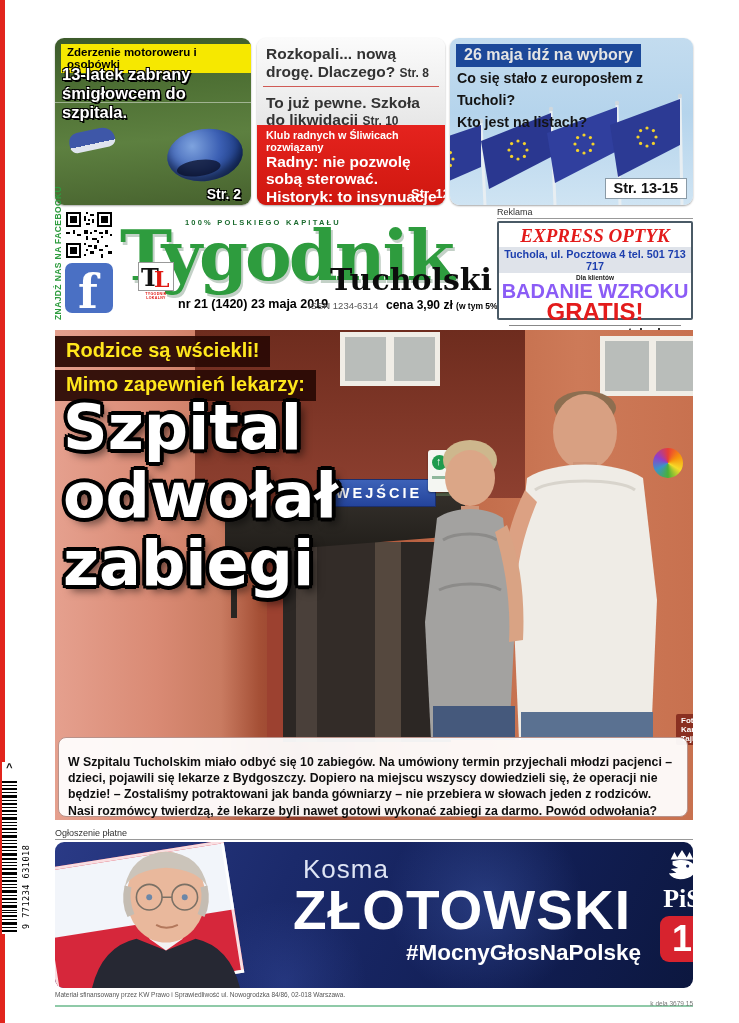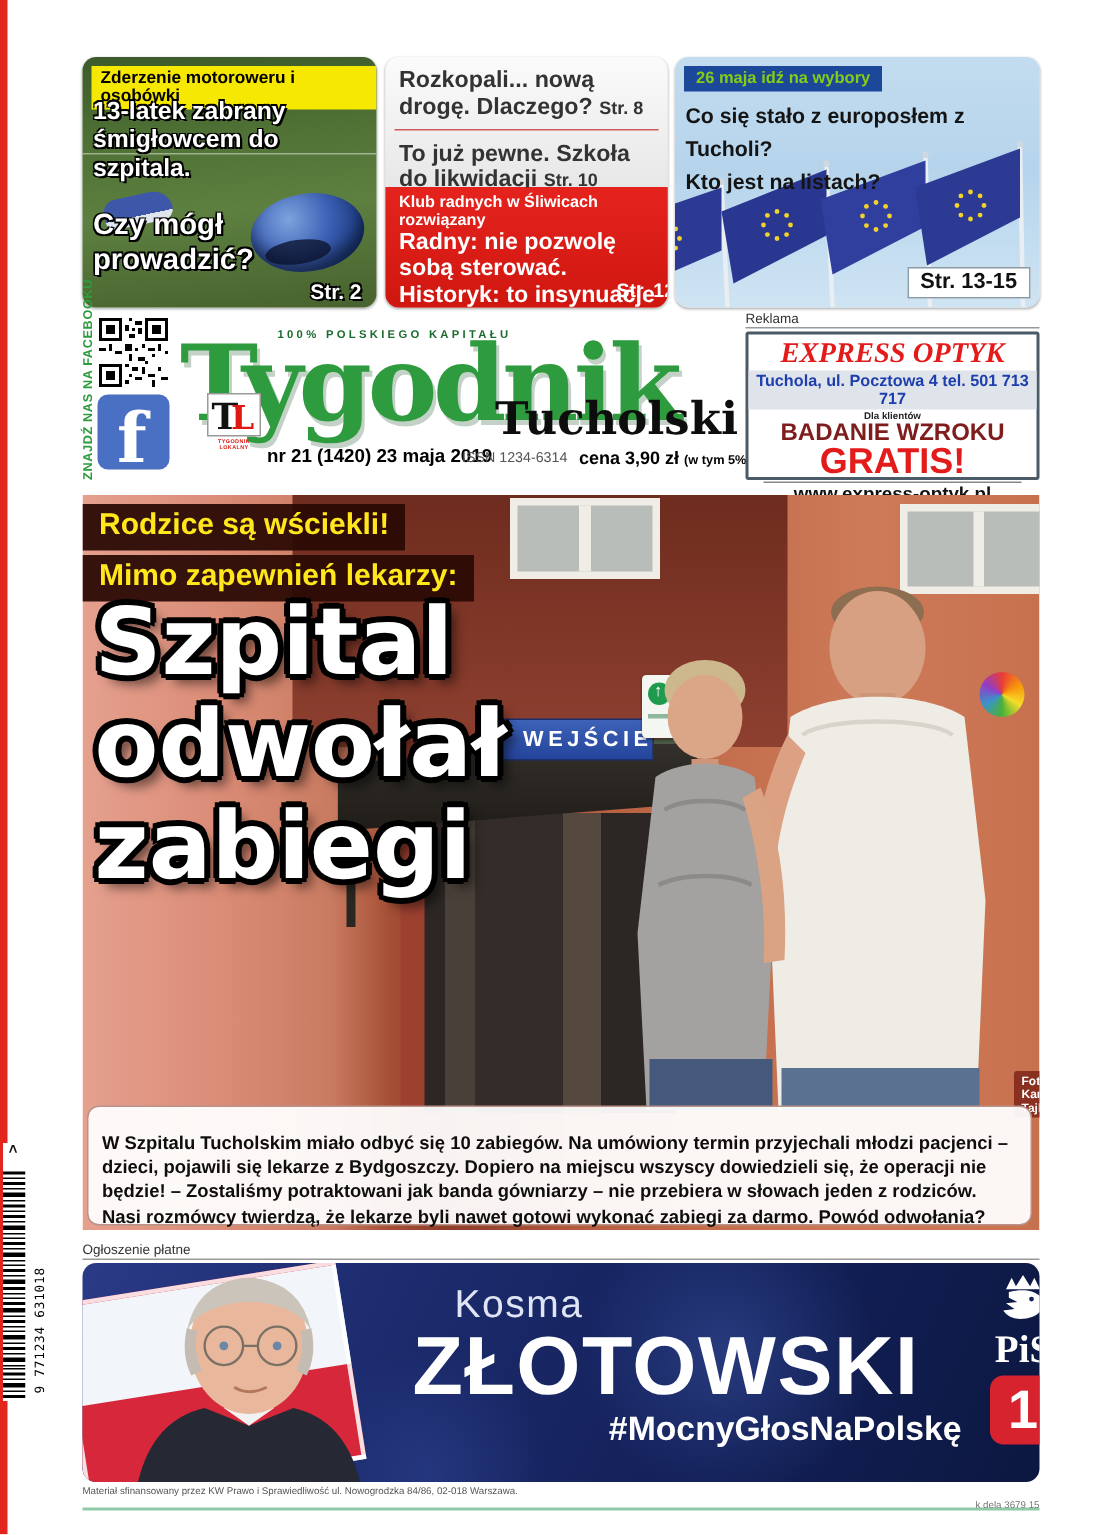--- a/index.html
+++ b/index.html
@@ -35,22 +35,22 @@
   .t2 .itm{padding:7px 9px 5px;font-weight:bold;font-size:15.5px;line-height:1.15;color:#333;}
   .t2 .itm .sref{font-size:12px;}
   .t2 .div{height:1px;margin:0 6px;background:#d05a55;}
   .t2 .red{position:absolute;left:0;bottom:0;width:203px;height:80px;
       background:linear-gradient(180deg,#e5231e,#cf170f);color:#fff;padding:4px 9px 0;box-sizing:border-box;}
   .t2 .rk{font-weight:bold;font-size:10.8px;}
   .t2 .rl{font-weight:bold;font-size:15.5px;line-height:1.12;}
   .t2 .rref{position:absolute;right:10px;bottom:4px;font-weight:bold;font-size:13px;color:#fff;}
 
   .t3{left:450px;width:243px;background:linear-gradient(180deg,#c3dcef 0%,#b5d4ec 45%,#cfe4f3 100%);}
-  .t3 .kicker{position:absolute;left:6px;top:6px;background:var(--label-blue,#1c4899);color:#84cc16;
-      font-weight:bold;font-size:11px;padding:2px 8px 3px;}
+  .t3 .kicker{position:absolute;left:6px;top:6px;background:var(--label-blue,#1c4899);color:#e5e5e5;
+      font-weight:bold;font-size:16px;padding:2px 8px 3px;}
   .t3 .lines{position:absolute;left:7px;top:29px;width:230px;font-weight:bold;font-size:14.2px;line-height:1.55;color:#141414;}
   .t3 .ref{position:absolute;right:6px;bottom:6px;background:#fff;border:1px solid #8a9aa6;
       font-weight:bold;font-size:14.5px;padding:1px 8px 2px;color:#111;}
   .t3 svg{position:absolute;left:0;bottom:0;}
 
   
   .fb-vert{left:53px;top:212px;height:108px;writing-mode:vertical-rl;transform:rotate(180deg);
       font-size:8.5px;font-weight:bold;color:var(--brand-green,#2e9c3e);letter-spacing:.4px;white-space:nowrap;}
   .qr{left:66px;top:212px;}
   .fb{left:65px;top:263px;width:48px;height:50px;border-radius:7px;background:#4a70c4;overflow:hidden;}
@@ -70,21 +70,21 @@
   .price .vat{font-size:8.5px;}
 
   .rek-label{left:497px;top:207px;width:196px;font-size:9px;color:#333;border-bottom:1px solid #999;padding-bottom:1px;}
   .adbox{left:497px;top:221px;width:196px;height:99px;background:#fff;border:2px solid #4a5a66;border-radius:2px;
       display:flex;flex-direction:column;align-items:center;box-sizing:border-box;}
   .adbox .nm{font-family:"Liberation Serif",serif;font-style:italic;font-weight:bold;font-size:19px;
       color:var(--optyk-red,#e31b1b);margin-top:2px;}
   .adbox .addr{width:100%;text-align:center;background:#dfe3ea;color:var(--optyk-blue,#1d3fae);
       font-weight:bold;font-size:10.8px;padding:1px 0;}
   .adbox .dk{font-size:6.5px;font-weight:bold;color:#222;margin-top:1px;}
-  .adbox .off{font-size:16px;font-weight:bold;color:#7f1d1d;line-height:1;}
+  .adbox .off{font-size:20px;font-weight:bold;color:#8b5cf6;line-height:1;}
   .adbox .gr{font-size:24px;font-weight:bold;color:var(--optyk-red,#e31b1b);line-height:.95;}
   .adbox .www{font-size:12.5px;font-weight:bold;color:#111;border-top:1px solid #888;width:90%;text-align:center;margin-top:1px;}
 
   
   .photo{left:55px;top:330px;width:638px;height:490px;overflow:hidden;
       background:linear-gradient(90deg,#e5a violet);}
   .photo-bg{position:absolute;inset:0;
       background:linear-gradient(90deg,#e5a08e 0%,#d98a74 16%,#c97b61 26%,#a55036 32%,#8e3c2a 38%,#9a4832 44%,#b55c3e 52%,#c06a48 62%,#cd7a58 82%,#c8714f 100%);}
   .wall-dark{position:absolute;left:140px;top:0;width:330px;height:168px;
       background:linear-gradient(180deg,#6e2c1e,#8e4030);}
@@ -93,21 +93,21 @@
   .w1{left:285px;top:2px;width:100px;height:54px;}
   .w2{left:545px;top:6px;width:105px;height:60px;}
   .canopy{position:absolute;left:170px;top:158px;width:240px;height:66px;background:linear-gradient(180deg,#4c5a44 0 12%,#332f2a 12%,#201d19 100%);
       clip-path:polygon(0 32%,100% 4%,100% 72%,0 100%);}
   .post{position:absolute;width:6px;background:#2a2622;}
   .entr{position:absolute;left:228px;top:212px;width:168px;height:200px;
       background:linear-gradient(90deg,#2c2724 0 8%,#4a403a 8% 20%,#332c28 20% 55%,#55483e 55% 70%,#2c2724 70% 100%);}
   .pillar{position:absolute;left:212px;top:150px;width:18px;height:262px;background:#9c4130;}
   .wejscie{position:absolute;left:267px;top:149px;width:114px;height:28px;
       background:linear-gradient(180deg,#3d62b8,#24449b);border:1px solid #1b2f6e;box-sizing:border-box;
-      color:#fff;font-weight:bold;font-size:14.5px;letter-spacing:3px;text-align:right;line-height:26px;}
+      color:#fff;font-weight:bold;font-size:14.5px;letter-spacing:3px;text-align:center;line-height:26px;}
   .gsign{position:absolute;left:373px;top:120px;width:36px;height:42px;background:#f4f6f2;border-radius:3px;
       box-shadow:0 1px 2px rgba(0,0,0,.4);}
   .gsign .c{position:absolute;left:4px;top:5px;width:15px;height:15px;border-radius:50%;background:#1f9b4e;}
   .gsign .c:after{content:"↑";position:absolute;left:4px;top:0px;color:#fff;font-size:11px;font-weight:bold;}
   .gsign .l1,.gsign .l2{position:absolute;left:21px;height:3px;background:#1f9b4e;}
   .gsign .l1{top:8px;width:11px;} .gsign .l2{top:14px;width:9px;}
   .gsign .l3{position:absolute;left:4px;top:26px;width:27px;height:3px;background:#8fb79c;}
   .rainbow{position:absolute;left:598px;top:118px;width:30px;height:30px;border-radius:50%;
       background:conic-gradient(#e33,#f90,#fe2,#3b3,#29d,#83d,#e33);opacity:.85;}
   .people{position:absolute;left:330px;top:30px;}
@@ -136,21 +136,21 @@
   .bigad{left:55px;top:842px;width:638px;height:146px;border-radius:9px;overflow:hidden;
       background:linear-gradient(115deg,#2a3a86 0%,#1b2a6b 35%,#121f56 70%,#0c173f 100%);}
   .bigad .glow1{position:absolute;left:300px;top:-40px;width:260px;height:200px;border-radius:50%;
       background:radial-gradient(circle,rgba(110,150,255,.22),transparent 60%);}
   .bigad .glow2{position:absolute;left:120px;top:60px;width:220px;height:160px;border-radius:50%;
       background:radial-gradient(circle,rgba(90,120,230,.18),transparent 60%);}
   .flagtile{position:absolute;left:-8px;top:12px;width:182px;height:128px;transform:rotate(-9deg);
       background:linear-gradient(180deg,#f2f5fa 0 52%,#d6273b 52%);border:3px solid rgba(255,255,255,.85);}
   .pol{position:absolute;left:6px;bottom:0;}
   .kosma{position:absolute;left:248px;top:12px;font-size:26px;color:#dfe5f5;letter-spacing:1px;}
-  .zlot{position:absolute;left:220px;top:36px;font-size:55px;font-weight:bold;color:#fff;letter-spacing:1px;}
+  .zlot{position:absolute;left:238px;top:36px;font-size:55px;font-weight:bold;color:#fff;letter-spacing:1px;}
   .hash{position:absolute;left:300px;top:98px;width:286px;text-align:right;font-size:22.5px;font-weight:bold;color:#fff;}
   .pisblock{position:absolute;left:596px;top:8px;width:62px;text-align:center;}
   .pistext{font-family:"Liberation Serif",serif;font-weight:bold;font-size:26px;color:#fff;line-height:1;margin-top:-2px;}
   .one{width:44px;height:46px;margin:4px auto 0;background:var(--pis-red,#d7232e);border-radius:9px;
       color:#fff;font-weight:bold;font-size:36px;line-height:46px;text-align:center;}
 
   .funding{left:55px;top:991px;font-size:6.5px;color:#555;}
   .greenline{left:55px;top:1005px;width:638px;height:2px;background:#8fcaa8;}
   .adcode{left:560px;top:1000px;width:133px;text-align:right;font-size:6.5px;color:#777;}
 </style>
@@ -160,21 +160,20 @@
 <div class="page">
 
   <div class="abs edge-stripe"></div>
 
   <article class="abs teaser t1">
     <div class="wirebox"></div>
     <div class="shoe"></div>
     <div class="helmet"></div>
     <div class="kicker">Zderzenie motoroweru i osobówki</div>
     <div class="head">13-latek zabrany śmigłowcem do szpitala.</div>
-    <div class="q">Czy mógł prowadzić?</div>
     <div class="ref">Str. 2</div>
   </article>
 
   <article class="abs teaser t2">
     <div class="itm">
       <span>Rozkopali... nową drogę. Dlaczego?</span>
       <span class="sref">Str. 8</span>
     </div>
     <div class="div"></div>
     <div class="itm">

